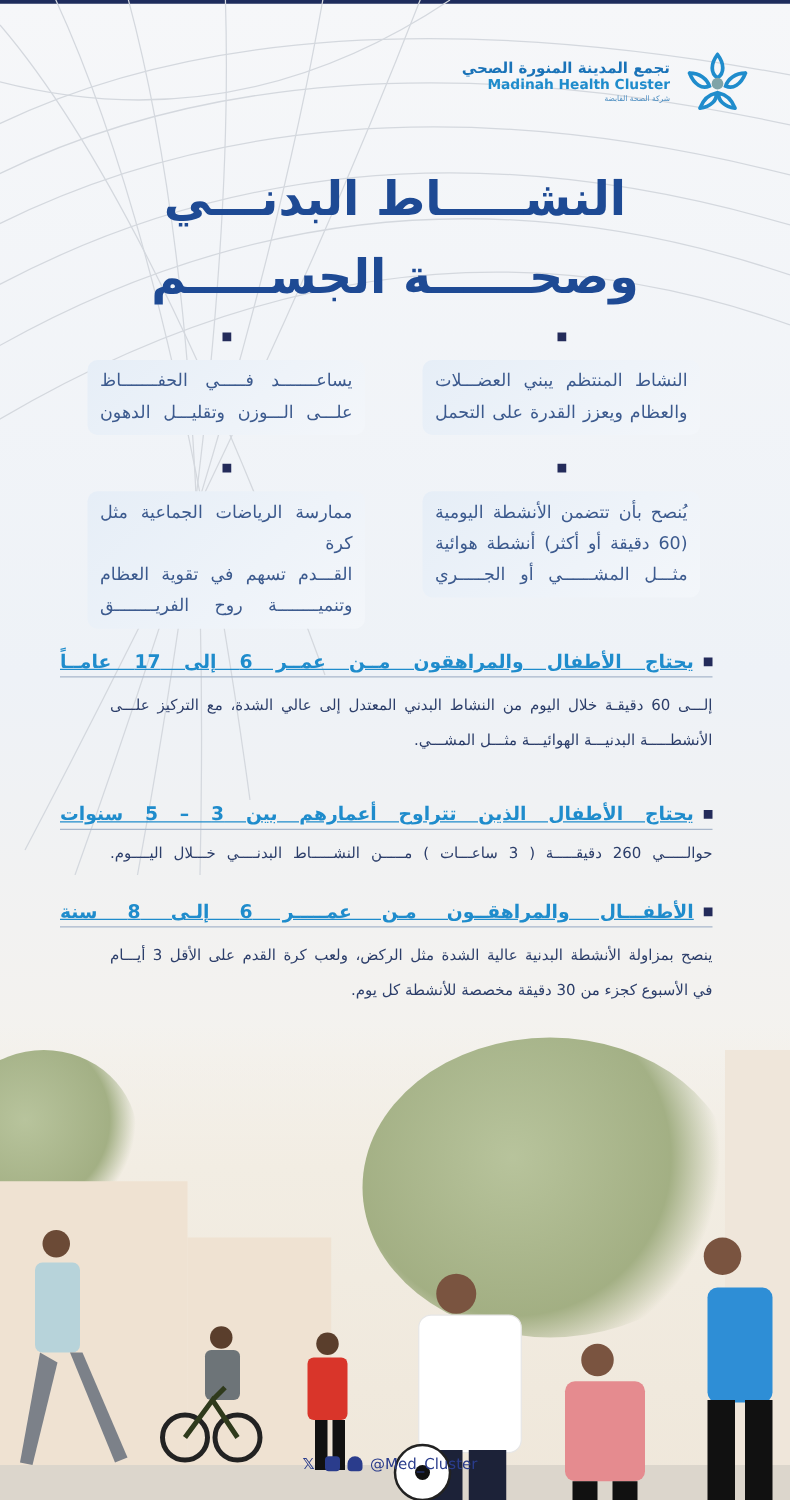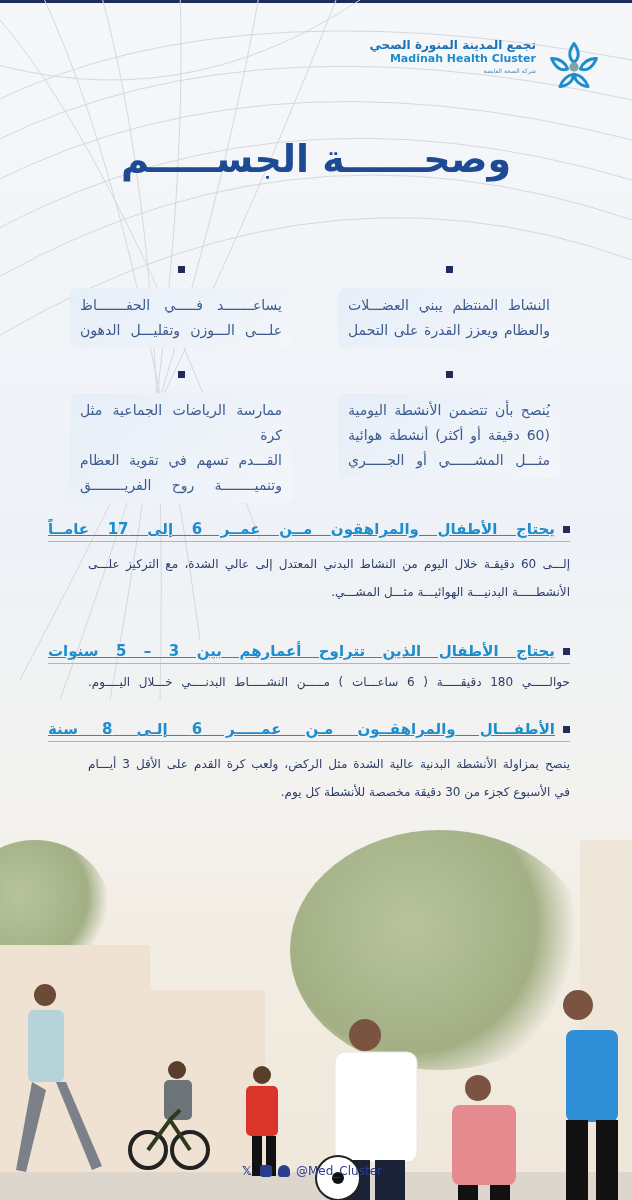--- a/index.html
+++ b/index.html
@@ -11,21 +11,21 @@
   }
   .poster {
     position: absolute; left: 0; top: 0; width: 632px; height: 1200px;
     background: linear-gradient(180deg, #f6f7f9 0%, #eef2f7 45%, #f4f2ee 70%, #f3eee6 100%);
     overflow: hidden;
   }
   .top-bar { position: absolute; left: 0; top: 0; width: 632px; height: 3px; background: #1e2c5c; }
   .arcs { position: absolute; left: 0; top: 0; width: 632px; height: 700px; pointer-events: none; }
 
   
-  .logo { position: absolute; right: 30px; top: 38px; display: flex; align-items: flex-start; gap: 10px; direction: rtl; }
+  .logo { position: absolute; right: 30px; top: 38px; display: flex; align-items: center; gap: 10px; direction: rtl; }
   .logo-mark { width: 56px; height: 56px; }
   .logo-text { direction: rtl; text-align: right; }
   .logo-ar { font-size: 12px; font-weight: bold; color: #1a73b8; line-height: 14px; }
   .logo-en { font-size: 11px; font-weight: bold; color: #1f8ccc; direction: ltr; line-height: 14px; }
   .logo-sub { font-size: 6px; color: #4a8cc0; line-height: 10px; }
 
   
   .title { position: absolute; left: 0; top: 128px; width: 632px; text-align: center; direction: rtl; }
   .title-line { font-size: 38px; font-weight: bold; color: #1e4a94; line-height: 62px; letter-spacing: 1px; }
 
@@ -97,20 +97,21 @@
       <circle cx="30" cy="31" r="5" fill="#7fa3a8"></circle>
     </svg>
     <div class="logo-text">
       <div class="logo-ar">تجمع المدينة المنورة الصحي</div>
       <div class="logo-en">Madinah Health  Cluster</div>
       <div class="logo-sub">شركة الصحة القابضة</div>
     </div>
   </div>
 
   <div class="title">
+    <div class="title-line">النشـــــاط البدنـــي</div>
     <div class="title-line">وصحــــــة الجســـــم</div>
   </div>
 
   <div class="card-wrap" style="left:338px; top:266px;">
     <div class="bullet-dot"></div>
     <div class="card">
       <p>النشاط المنتظم يبني العضـــلات</p>
       <p>والعظام ويعزز القدرة على التحمل</p>
     </div>
   </div>
@@ -148,21 +149,21 @@
       <div>الأنشطـــــة البدنيـــة الهوائيـــة مثـــل المشـــي.</div>
     </div>
   </div>
 
   <div class="section" style="top:641px;">
     <div class="sec-head">
       <span class="sec-bullet"></span>
       <span class="sec-title">يحتاج الأطفال الذين تتراوح أعمارهم بين 3 – 5 سنوات</span>
     </div>
     <div class="sec-body" style="margin-top:4px;">
-      <div class="jl">حوالـــــي 180 دقيقـــــة ( 6 ساعـــات ) مـــــن النشـــــاط البدنــــي خـــلال اليــــوم.</div>
+      <div class="jl">حوالـــــي 260 دقيقـــــة ( 3 ساعـــات ) مـــــن النشـــــاط البدنــــي خـــلال اليــــوم.</div>
     </div>
   </div>
 
   <div class="section" style="top:719px;">
     <div class="sec-head">
       <span class="sec-bullet"></span>
       <span class="sec-title">الأطفـــال والمراهقــون مـن عمـــــر  6 إلـى 8 سنة</span>
     </div>
     <div class="sec-body">
       <div class="jl">ينصح بمزاولة الأنشطة البدنية عالية الشدة مثل الركض، ولعب كرة القدم على الأقل 3 أيـــام</div>

